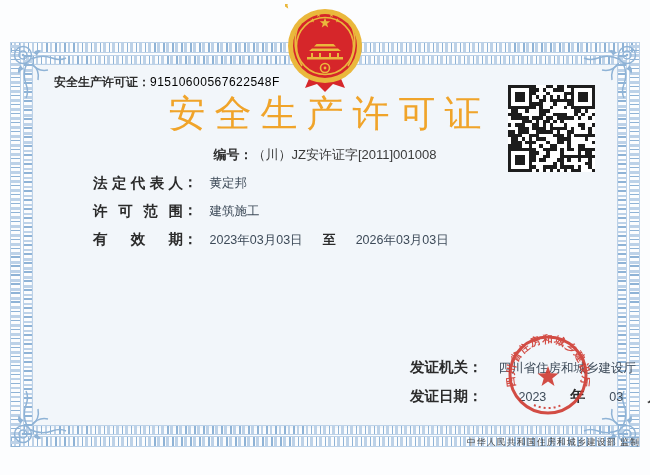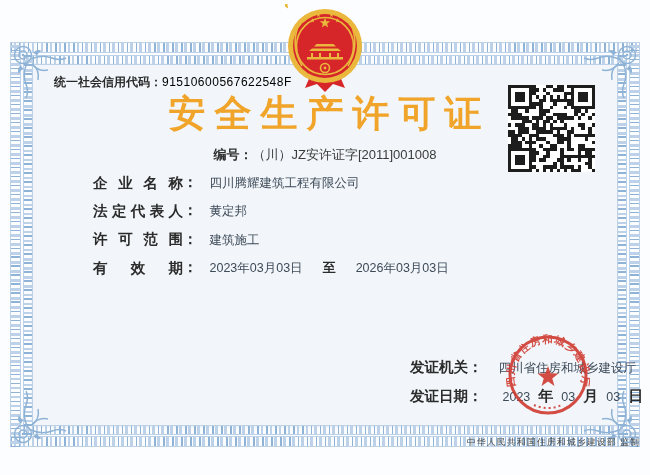--- a/index.html
+++ b/index.html
@@ -35,39 +35,39 @@
   .emblem{position:absolute;left:285px;top:4px;z-index:3;}
   .em-red{fill:var(--emblem-red,#d6262a);}
   .em-gold{fill:var(--emblem-gold,#eab83c);}
   .em-stroke{stroke:var(--emblem-gold,#eab83c);fill:none;stroke-width:1.6;}
 
   
   .credit{position:absolute;left:54px;top:74px;font-size:12px;color:var(--text-dark,#2b2b2b);z-index:2;}
   .credit .lab{font-weight:bold;}
   .credit .val{letter-spacing:.5px;color:#000000;}
 
-  .title{position:absolute;left:0;right:0;top:89px;text-align:center;font-size:37px;font-weight:bold;letter-spacing:9px;padding-left:9px;color:var(--title-orange,#f0a42a);z-index:2;}
+  .title{position:absolute;left:0;right:0;top:89px;text-align:center;font-size:37px;font-weight:normal;letter-spacing:9px;padding-left:9px;color:var(--title-orange,#f0a42a);z-index:2;}
 
   .serial{position:absolute;left:0;right:0;top:146px;text-align:center;font-size:13px;color:#3a3a3a;z-index:2;}
   .serial .lab{font-weight:bold;color:#2e2e2e;}
 
   .qr{position:absolute;left:508px;top:85px;width:87px;height:87px;z-index:2;background:#fff;}
 
   .fields{position:absolute;left:93px;top:168px;width:530px;z-index:2;}
   .row{height:28.3px;line-height:28.3px;white-space:nowrap;}
   .flabel{display:inline-block;width:90px;text-align:justify;text-align-last:justify;font-weight:bold;font-size:14.5px;color:var(--text-dark,#2b2b2b);vertical-align:middle;}
   .colon{font-weight:bold;font-size:14.5px;color:var(--text-dark,#2b2b2b);margin-right:12px;}
   .fvalue{font-size:12.5px;color:var(--text-value,#3d4a58);}
   .towrd{font-size:13px;color:var(--text-dark,#2b2b2b);font-weight:bold;margin:0 20px;}
 
   .issue{position:absolute;left:410px;top:353px;z-index:2;white-space:nowrap;}
   .irow{height:28.5px;line-height:28.5px;}
   .ilabel{font-weight:bold;font-size:14.5px;color:var(--text-dark,#2b2b2b);margin-right:16px;}
   .ivalue{font-size:12.5px;color:var(--text-value,#3d4a58);}
-  .dnum{font-size:12.5px;color:var(--text-value,#3d4a58);margin:0 4px;}
+  .dnum{font-size:12.5px;color:var(--text-value,#3d4a58);margin:0 20px;}
   .dunit{font-size:15px;font-weight:bold;color:var(--text-dark,#2b2b2b);margin:0 4px;}
 
   .seal{position:absolute;left:506px;top:333px;z-index:4;opacity:.9;}
   .seal-stroke{stroke:var(--seal-red,#cf3a31);fill:none;}
   .seal-fill{fill:var(--seal-red,#cf3a31);}
 
   .imprint{position:absolute;right:10px;top:436px;font-size:9px;letter-spacing:1px;color:#4a4a4a;font-family:"Liberation Serif",serif;z-index:2;}
 </style>
 </head>
 <body>
@@ -171,21 +171,21 @@
         <rect x="52" y="49" width="2" height="4"></rect>
       </g>
       <circle cx="40" cy="64" r="4.5" class="em-stroke"></circle>
       <circle cx="40" cy="64" r="1.4" class="em-gold"></circle>
       <path d="M14 20 Q5 42 17 62" class="em-stroke"></path>
       <path d="M66 20 Q75 42 63 62" class="em-stroke"></path>
     </svg>
   </div>
 
   <div class="credit">
-    <span class="lab">统一社会信用代码：</span><span class="val">91510600567622548F</span>
+    <span class="lab">安全生产许可证：</span><span class="val">91510600567622548F</span>
   </div>
 
   <div class="title">安全生产许可证</div>
 
   <div class="serial">
     <span class="lab">编号：</span><span>（川）JZ安许证字[2011]001008</span>
   </div>
 
   <div class="qr"><svg width="87" height="87" viewBox="0 0 87 87" shape-rendering="crispEdges" fill="#1d1d1d">
         <rect x="0.00" y="0.00" width="3.48" height="3.48"></rect>
@@ -526,23 +526,20 @@
         <rect x="48.72" y="83.52" width="3.48" height="3.48"></rect>
         <rect x="55.68" y="83.52" width="3.48" height="3.48"></rect>
         <rect x="62.64" y="83.52" width="3.48" height="3.48"></rect>
         <rect x="66.12" y="83.52" width="3.48" height="3.48"></rect>
         <rect x="69.60" y="83.52" width="3.48" height="3.48"></rect>
         <rect x="83.52" y="83.52" width="3.48" height="3.48"></rect>
       </svg></div>
 
   <div class="fields">
     <div class="row">
-      <span class="flabel">企业名称</span><span class="colon">：</span><span class="fvalue">四川腾耀建筑工程有限公司</span>
-    </div>
-    <div class="row">
       <span class="flabel">法定代表人</span><span class="colon">：</span><span class="fvalue">黄定邦</span>
     </div>
     <div class="row">
       <span class="flabel">许可范围</span><span class="colon">：</span><span class="fvalue">建筑施工</span>
     </div>
     <div class="row">
       <span class="flabel">有效期</span><span class="colon">：</span><span class="fvalue">2023年03月03日</span><span class="towrd">至</span><span class="fvalue">2026年03月03日</span>
     </div>
   </div>
 

